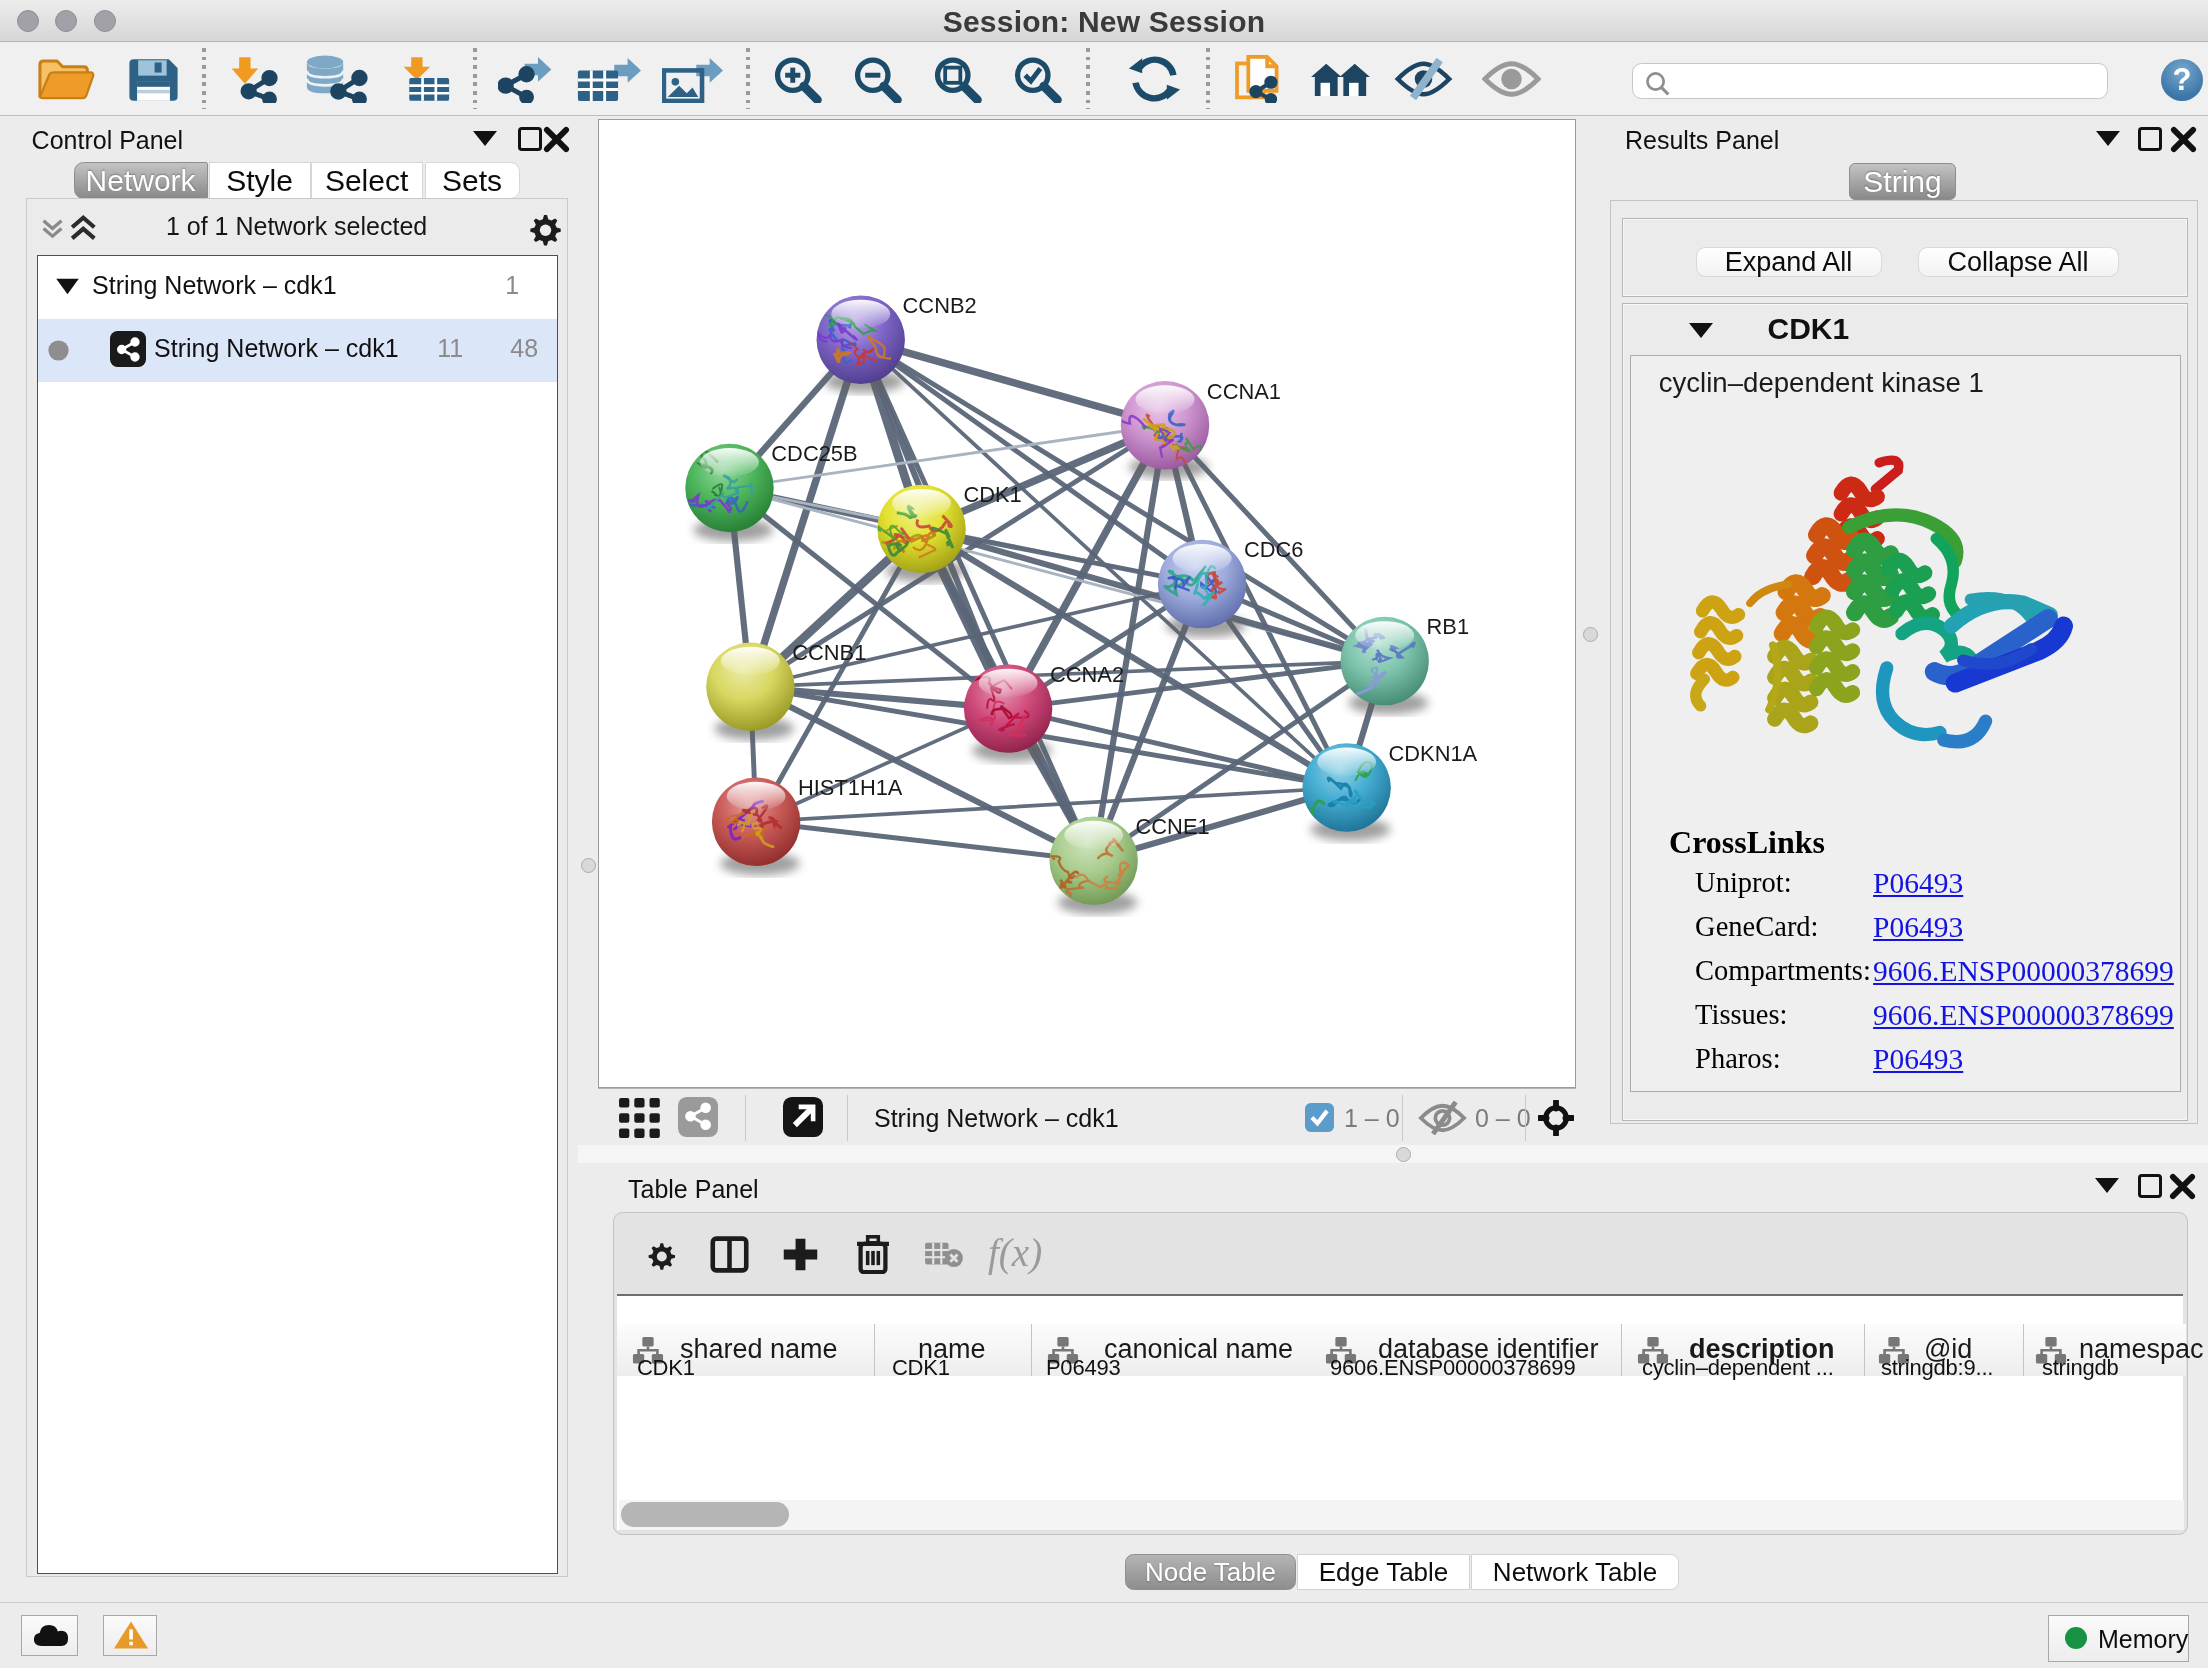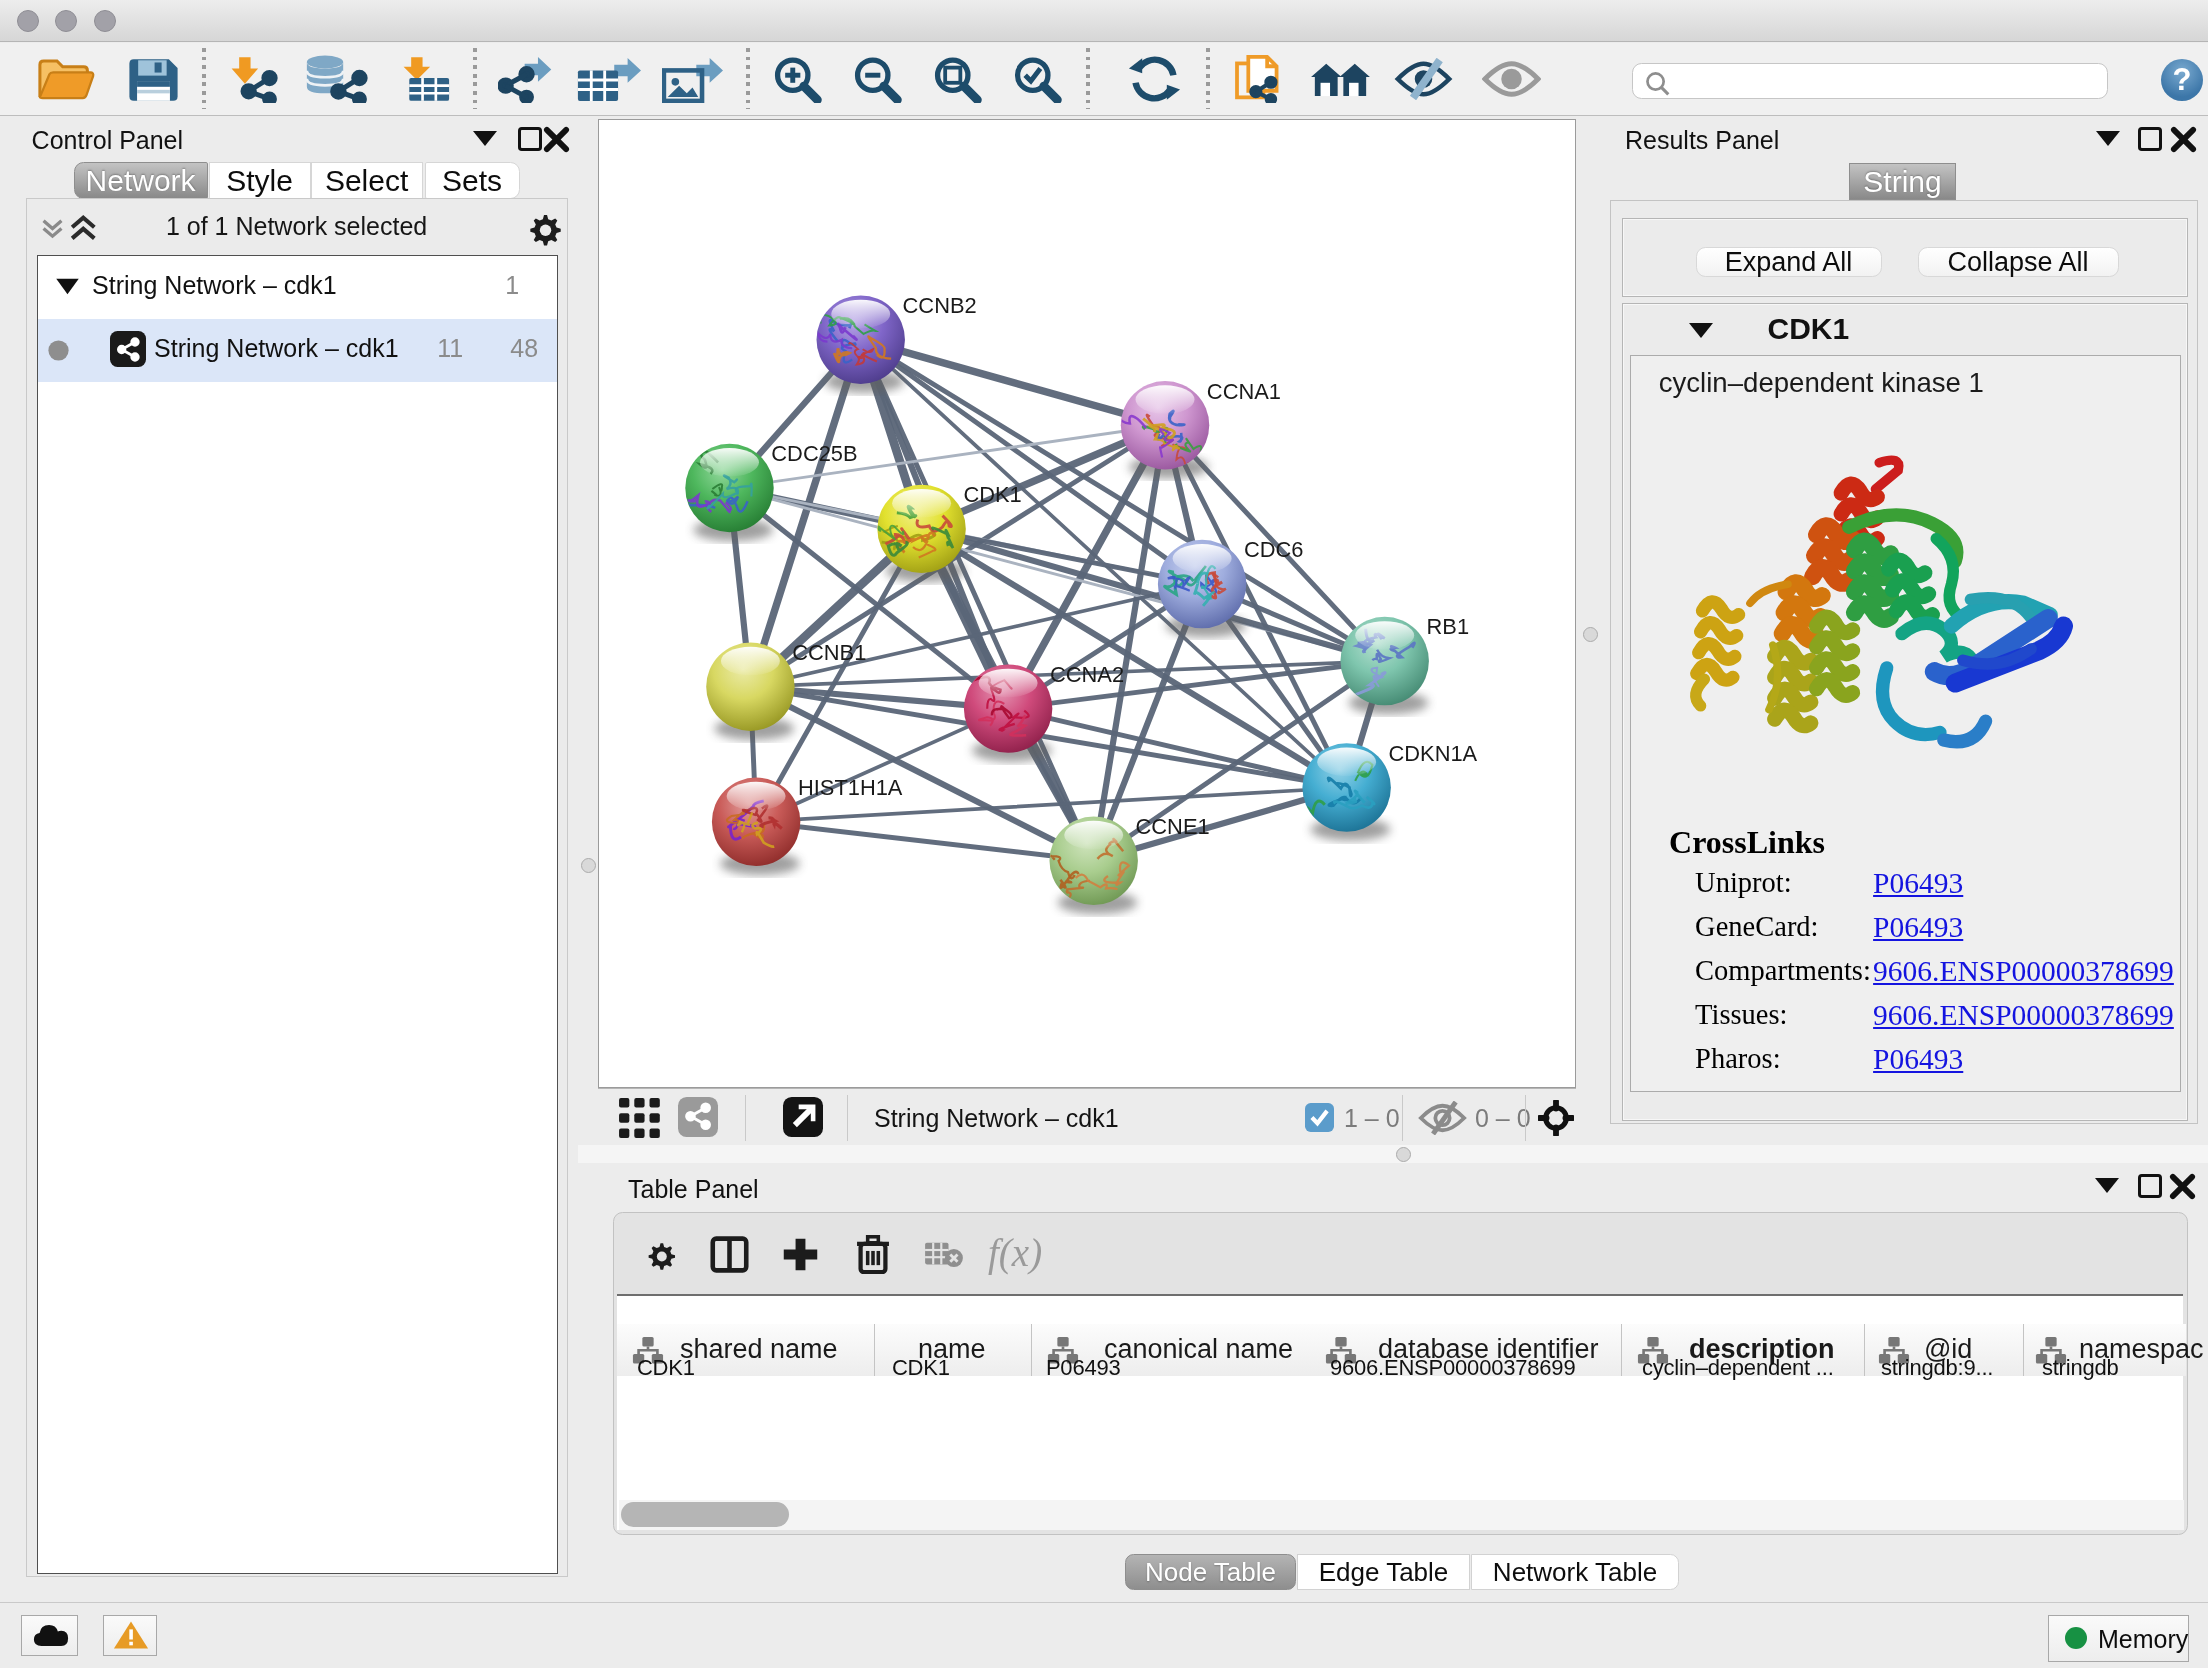--- a/index.html
+++ b/index.html
@@ -79,20 +79,21 @@
 .sbtn { position:absolute; top:12.4px; height:41px; background:linear-gradient(#fafafa,#ededed);
   border:1.9px solid #a8a8a8; }
 </style>
 </head>
 <body>
 
 <div id="titlebar">
   <div class="light" style="left:17px;"></div>
   <div class="light" style="left:55px;"></div>
   <div class="light" style="left:94px;"></div>
+  <div id="title-text">Session: New Session</div>
 </div>
 
 <div id="toolbar">
 
   <svg class="tbi" style="left:38px;top:16px;" width="57" height="42" viewBox="0 0 30 22">
     <path d="M1 20 L1 3 Q1 1 3 1 L10 1 L13 4 L24 4 Q26 4 26 6 L26 8" fill="#f6c064" stroke="#c87f17" stroke-width="1.6"></path>
     <path d="M1 20 L6 8 Q6.5 7 8 7 L27.5 7 Q29.5 7 29 9 L25.5 19 Q25 20.5 23.5 20.5 L2.5 20.5 Q1 20.5 1 20Z" fill="#ef9b28" stroke="#c87f17" stroke-width="1.2"></path>
   </svg>
 
   <svg class="tbi" style="left:127px;top:14.3px;" width="53" height="46" viewBox="0 0 24 21">
@@ -683,21 +684,21 @@
 <div style="position:absolute;left:581px;top:858px;width:15px;height:15px;border-radius:50%;background:#d9d9d9;border:1px solid #ababab;"></div>
 <div style="position:absolute;left:1583px;top:627px;width:15px;height:15px;border-radius:50%;background:#d9d9d9;border:1px solid #ababab;"></div>
 
 <div id="resultsPanel">
   <div class="dock-title" style="position:absolute;left:41px;top:9.5px;">Results Panel</div>
   <div class="winbtn-tri" style="position:absolute;left:512px;top:15px;"></div>
   <div class="winbtn-sq" style="position:absolute;left:554px;top:10.5px;"></div>
   <svg style="position:absolute;left:586px;top:9.5px;" width="27" height="27" viewBox="0 0 14 14">
     <path d="M2 2 L12 12 M12 2 L2 12" stroke="#111" stroke-width="3" stroke-linecap="round"></path>
   </svg>
-  <div class="tab sel" style="left:265px;top:47px;width:107px;border-radius:0;">String</div>
+  <div class="tab sel" style="left:265px;top:47px;width:107px;border-radius:6px;">String</div>
   <div id="rp-box">
     <div class="etched" style="position:absolute;left:10.5px;top:17px;width:566px;height:79px;">
       <div class="btn" style="position:absolute;left:73px;top:27.6px;width:186px;height:30px;line-height:28.5px;">Expand All</div>
       <div class="btn" style="position:absolute;left:295px;top:27.6px;width:201px;height:30px;line-height:28.5px;">Collapse All</div>
     </div>
     <div class="etched" style="position:absolute;left:10.5px;top:102px;width:566px;height:818px;">
       <div class="winbtn-tri" style="position:absolute;left:66px;top:19px;"></div>
       <div style="position:absolute;left:145px;top:7.6px;font-size:30px;font-weight:bold;color:#111;">CDK1</div>
       <div style="position:absolute;left:7.6px;top:51px;width:551px;height:737px;background:#efefef;border:1px solid #ababab;">
         <div style="position:absolute;left:27.6px;top:11.4px;font-size:27.6px;color:#1b1b1b;">cyclin–dependent kinase 1</div>

